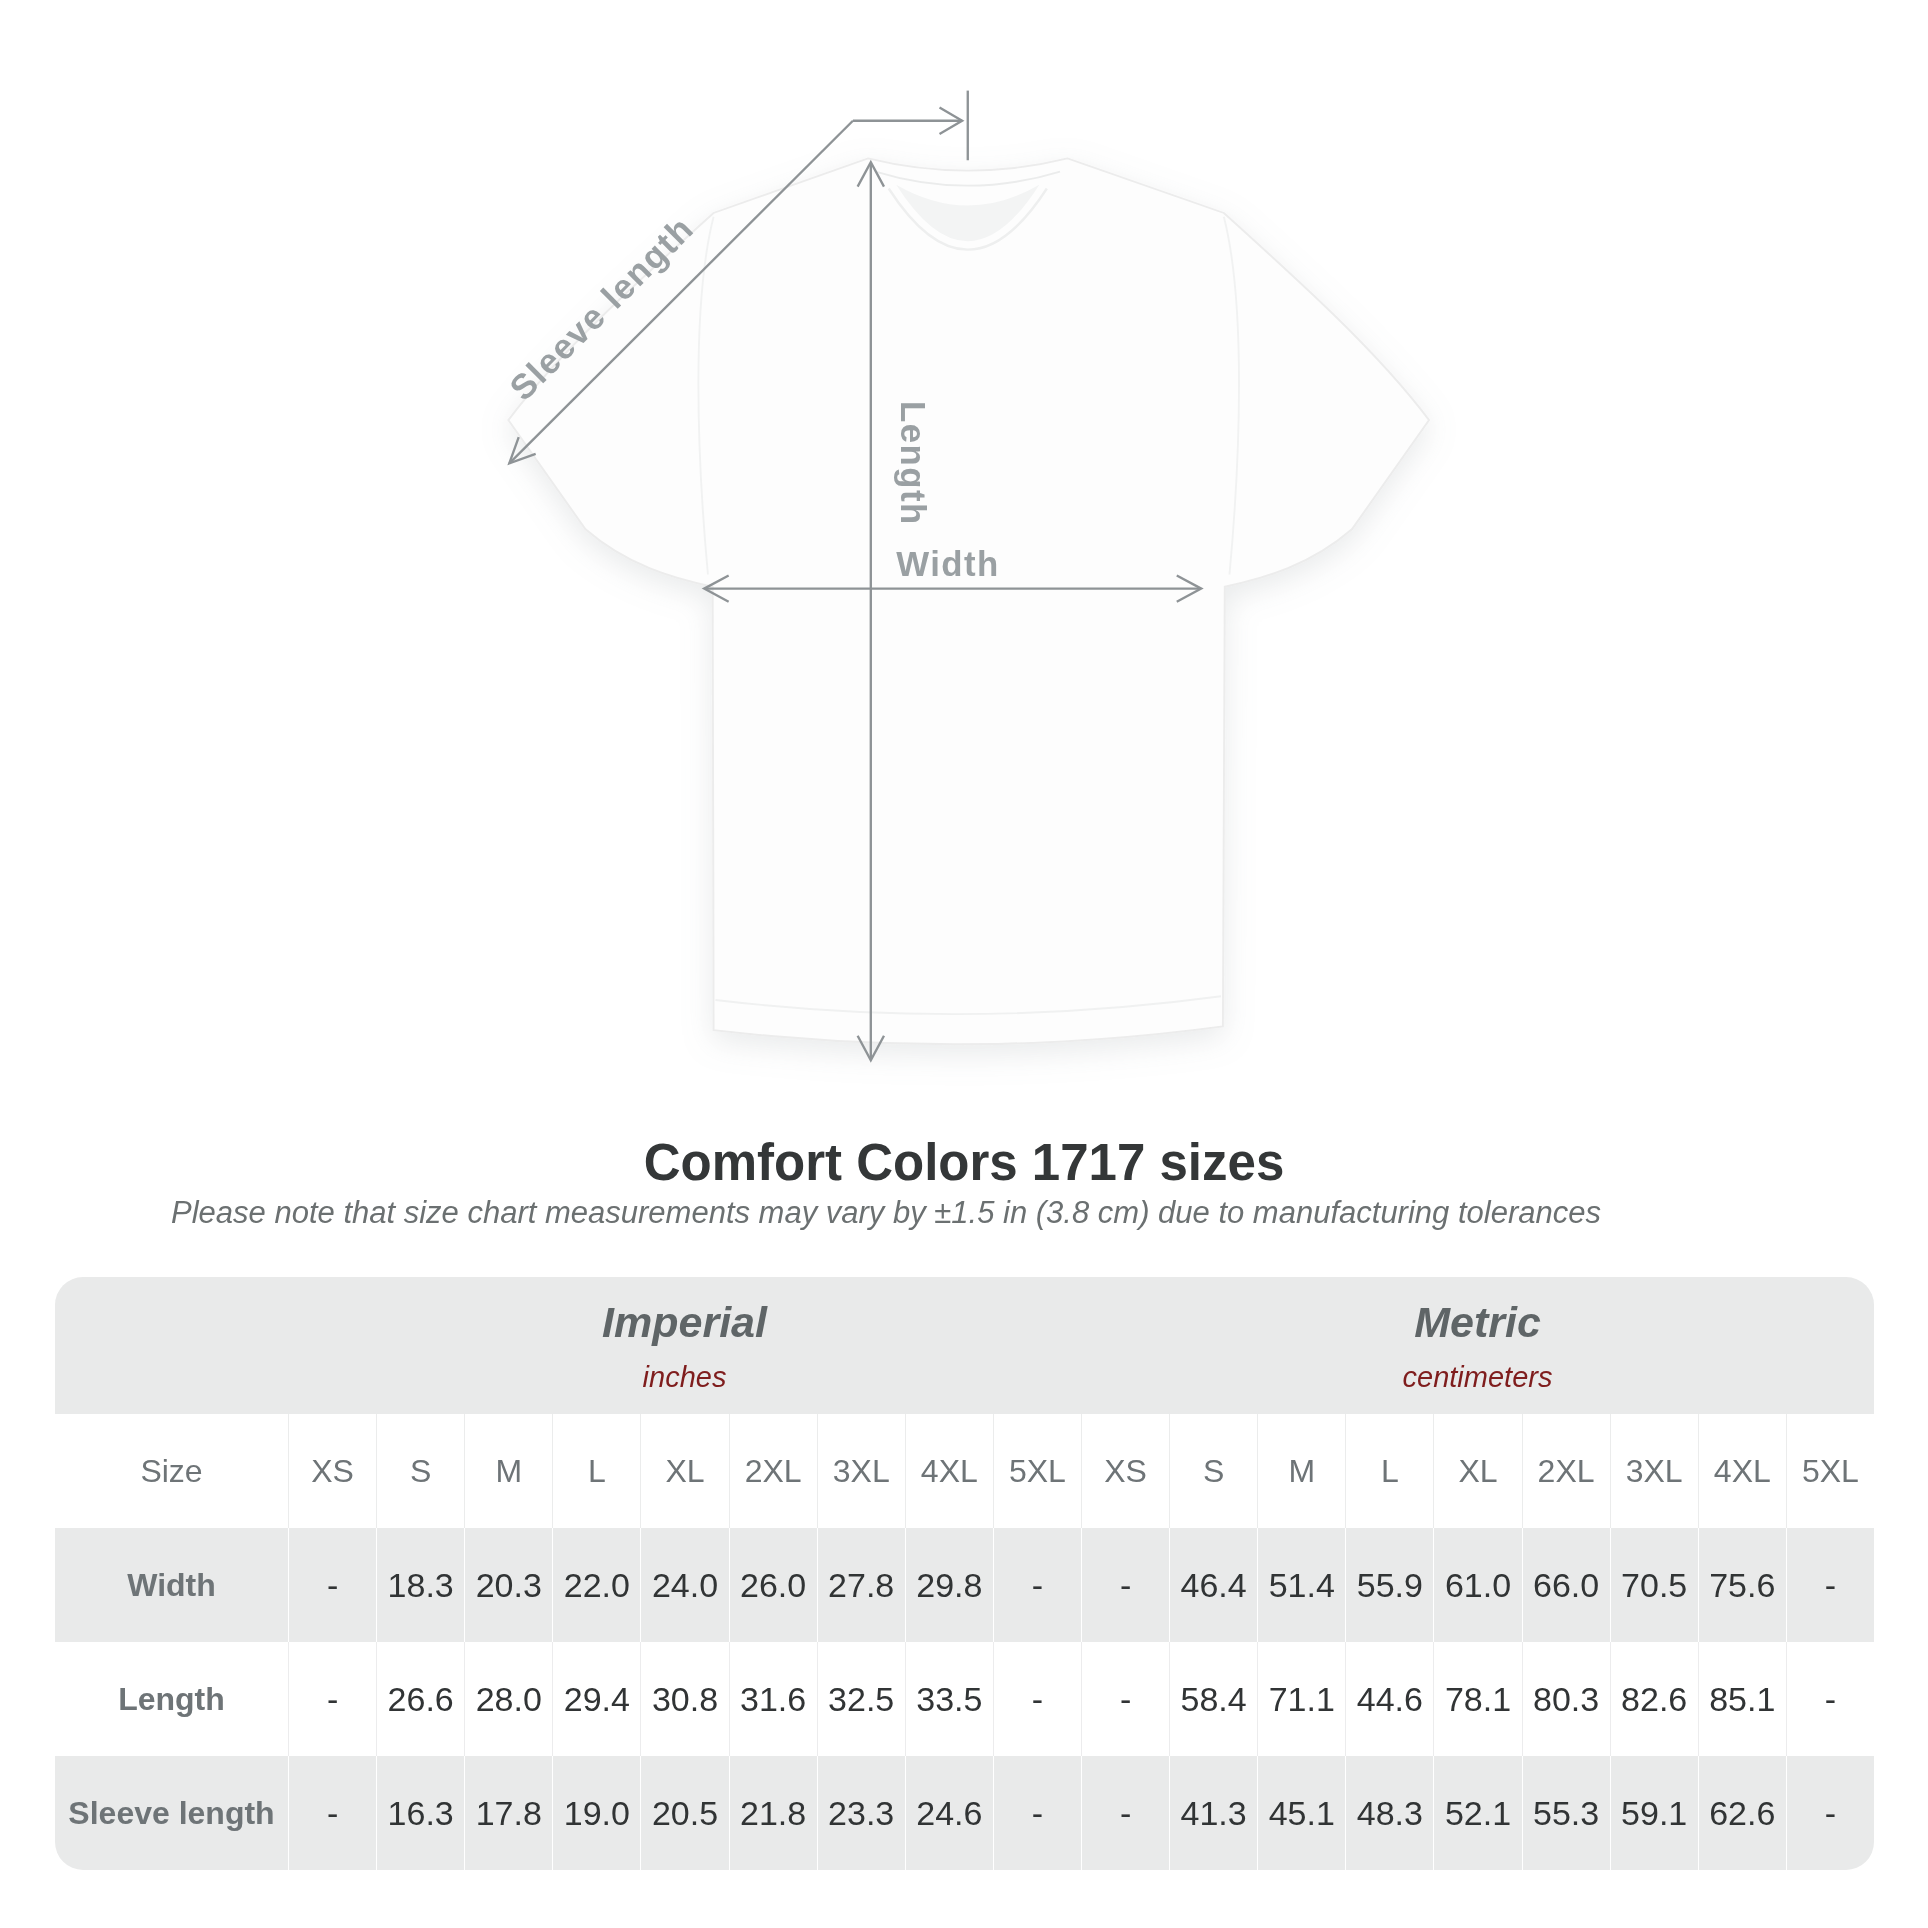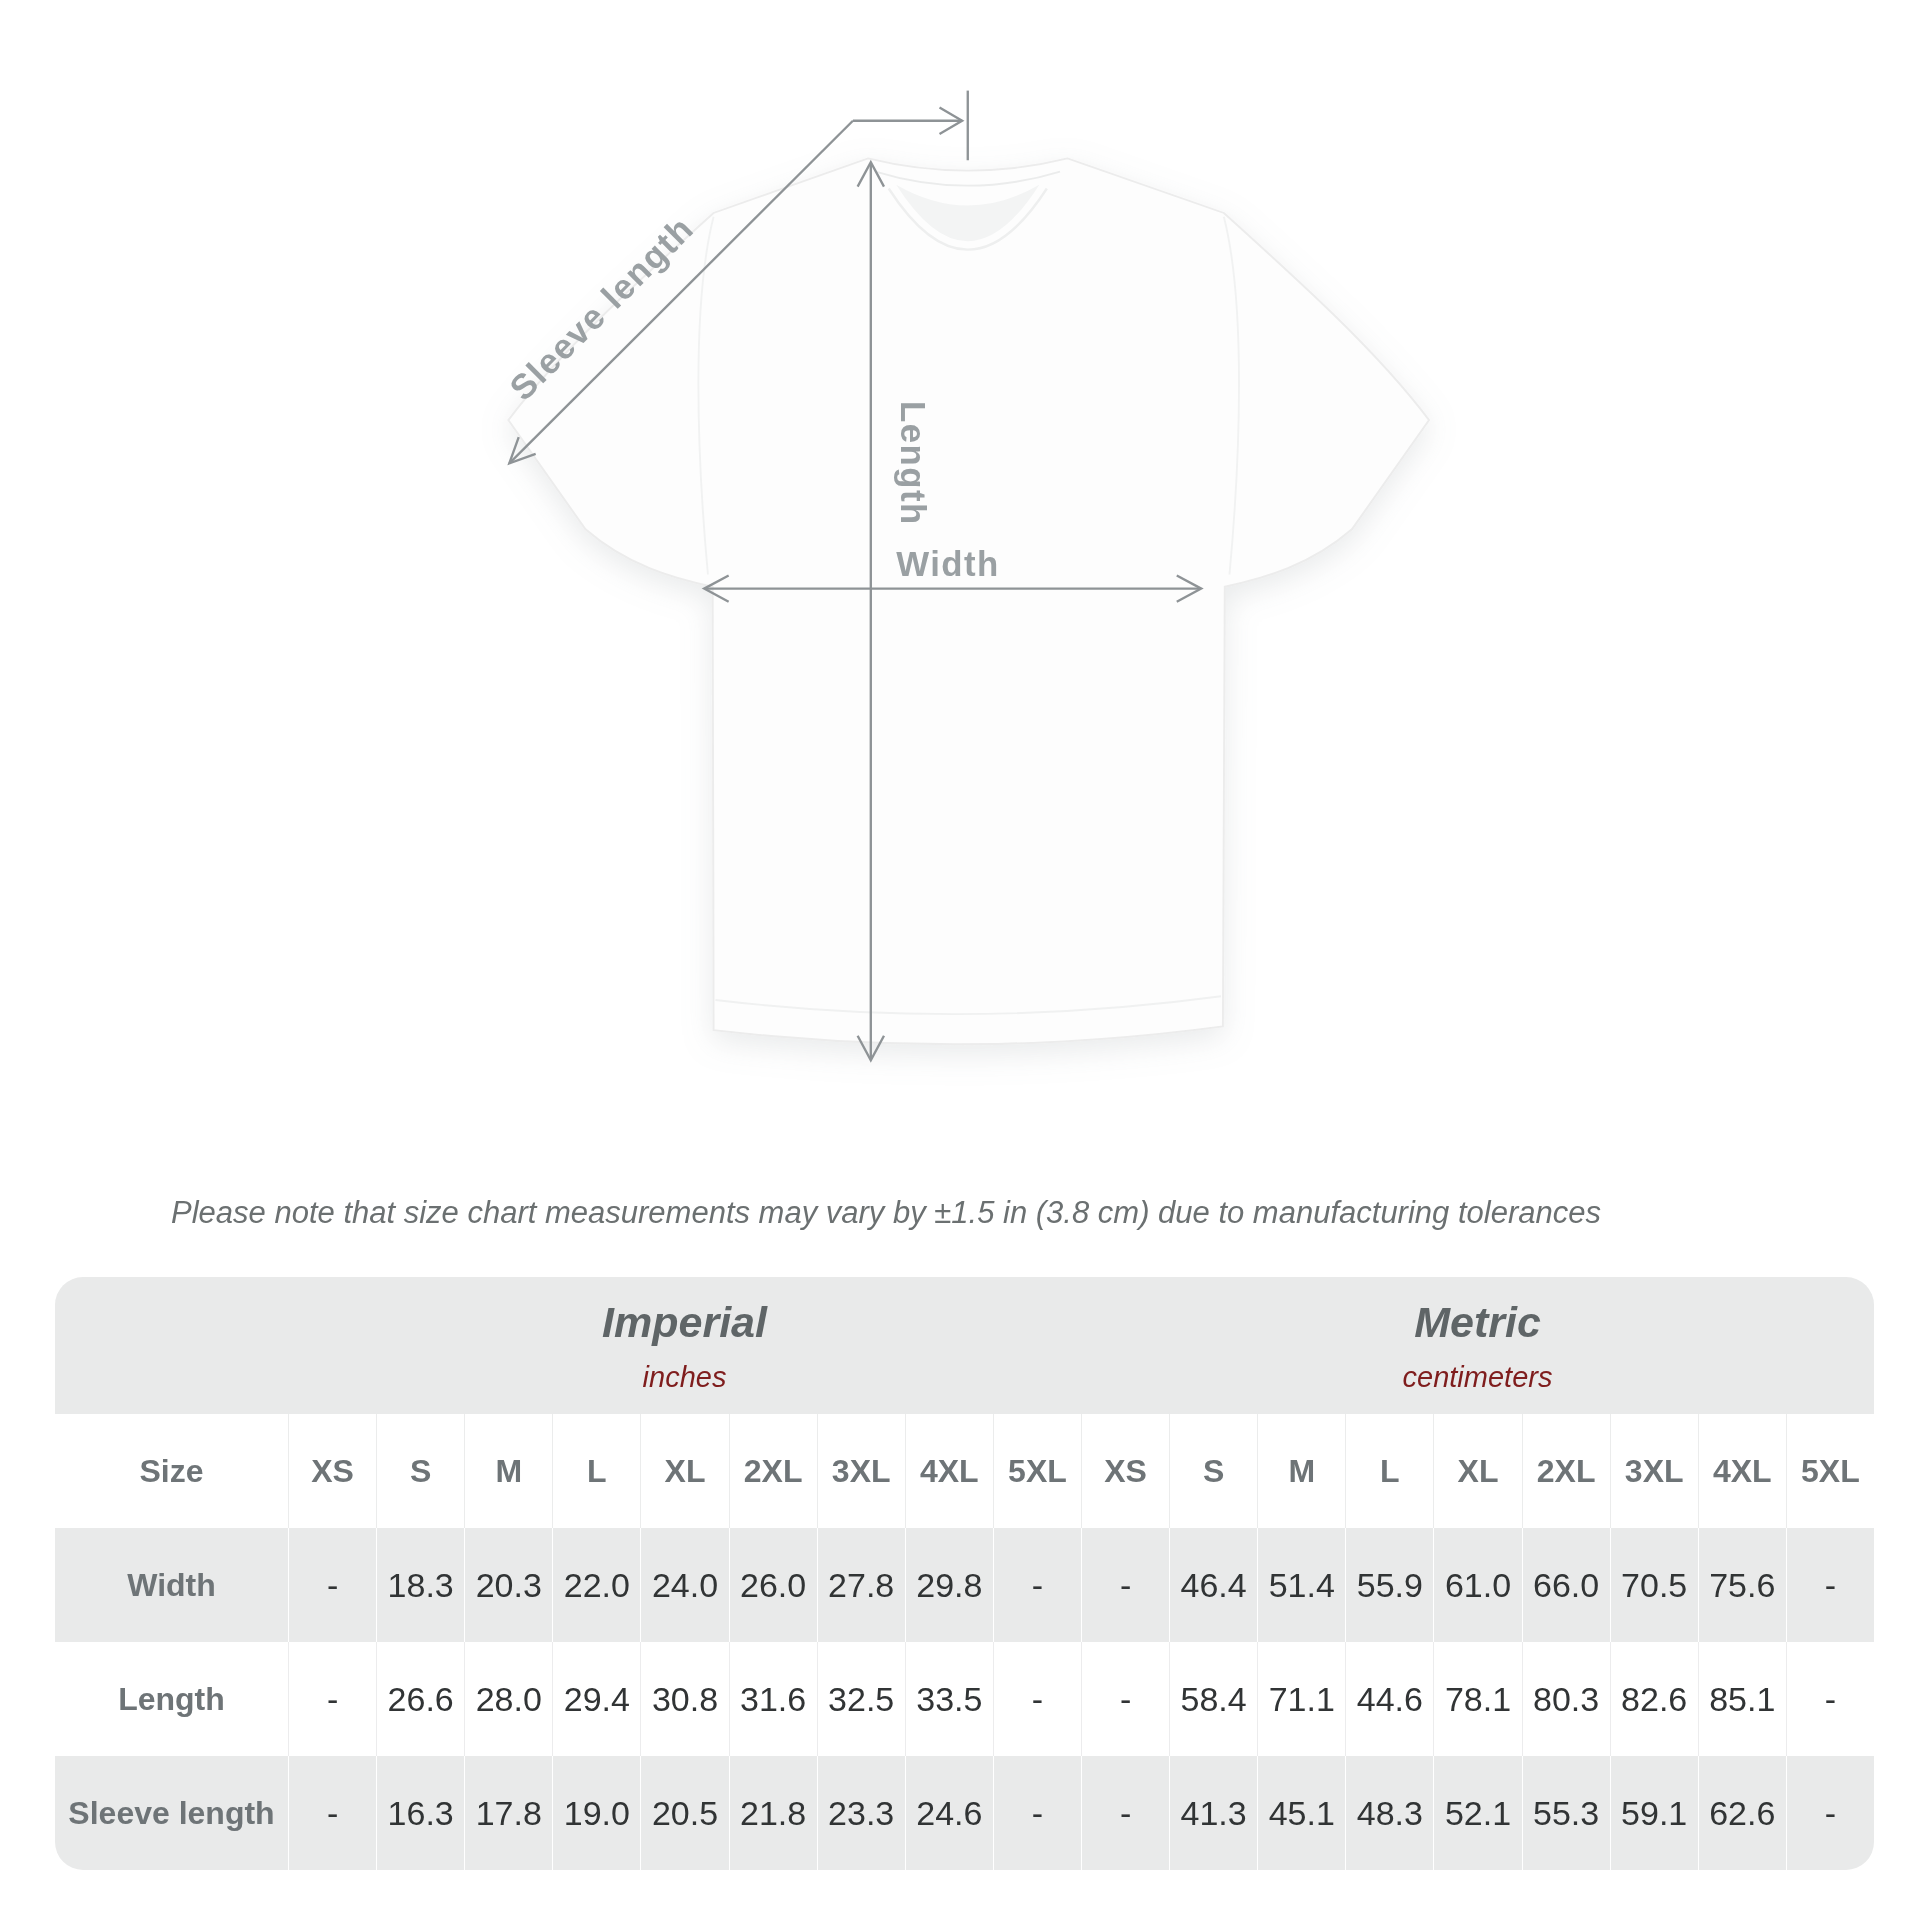--- a/index.html
+++ b/index.html
@@ -29,21 +29,21 @@
         box-sizing:border-box;min-width:0;}
   .lab{flex:0 0 233px;}
   .hrow .cell + .cell{border-left:1.9px solid #ebecec;}
   .drow .cell + .cell{border-left:1.9px solid #ececed;}
   .drow.alt .cell + .cell{border-left:1.9px solid #ffffff;}
   .band .spacer{flex:0 0 233px;}
   .band .half{flex:1;display:flex;flex-direction:column;align-items:center;
               justify-content:center;gap:14px;}
   .band-title{font-size:43px;font-weight:bold;font-style:italic;color:#5f6567;}
   .band-unit{font-size:29px;font-style:italic;color:#7f1d1d;}
-  .head{font-size:32px;font-weight:bold;color:#6e7477;}
+  .head{font-size:32px;font-weight:normal;color:#6e7477;}
   .rlabel{font-size:32px;font-weight:bold;color:#6e7477;}
   .val{font-size:34px;color:#313435;}
 </style>
 </head>
 <body>
 
 <div id="page">
 
   <svg id="diagram" viewBox="0 0 2048 1185">
     <defs>
@@ -87,20 +87,21 @@
         <path d="M 774 611 L 748 625 L 774 639"></path>
         <path d="M 1250 611 L 1276 625 L 1250 639"></path>
       </g>
     </g>
 
     <text x="648" y="336" text-anchor="middle" transform="rotate(-45 648 336)">Sleeve length</text>
     <text x="957" y="492" text-anchor="middle" transform="rotate(90 957 492)">Length</text>
     <text x="1007" y="612" text-anchor="middle">Width</text>
   </svg>
 
+  <div class="title">Comfort Colors 1717 sizes</div>
   <div class="subtitle">Please note that size chart measurements may vary by ±1.5 in (3.8 cm) due to manufacturing tolerances</div>
 
   <div class="tbl">
 
     <div class="trow band">
       <div class="spacer"></div>
       <div class="half">
         <div class="band-title">Imperial</div>
         <div class="band-unit">inches</div>
       </div>

